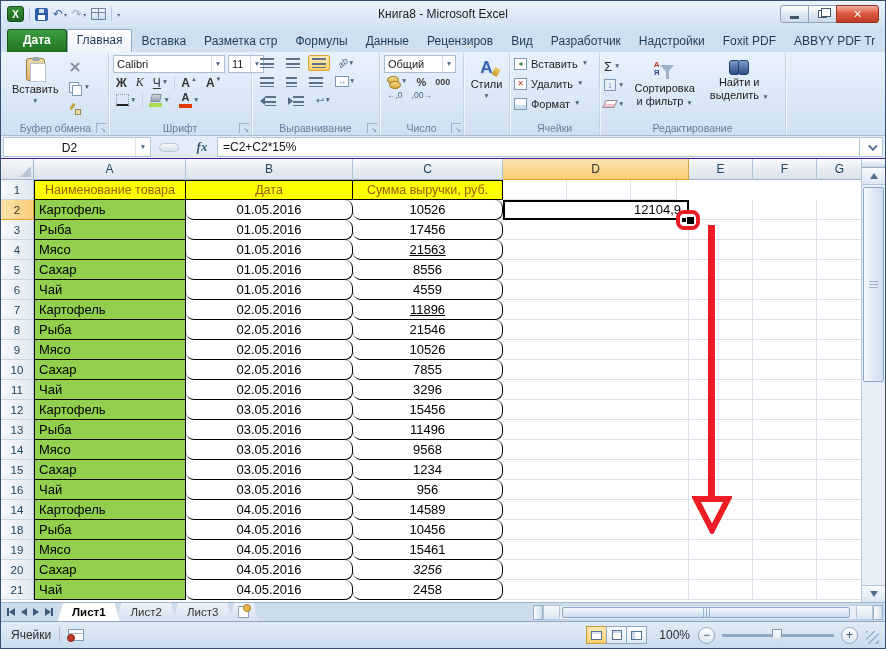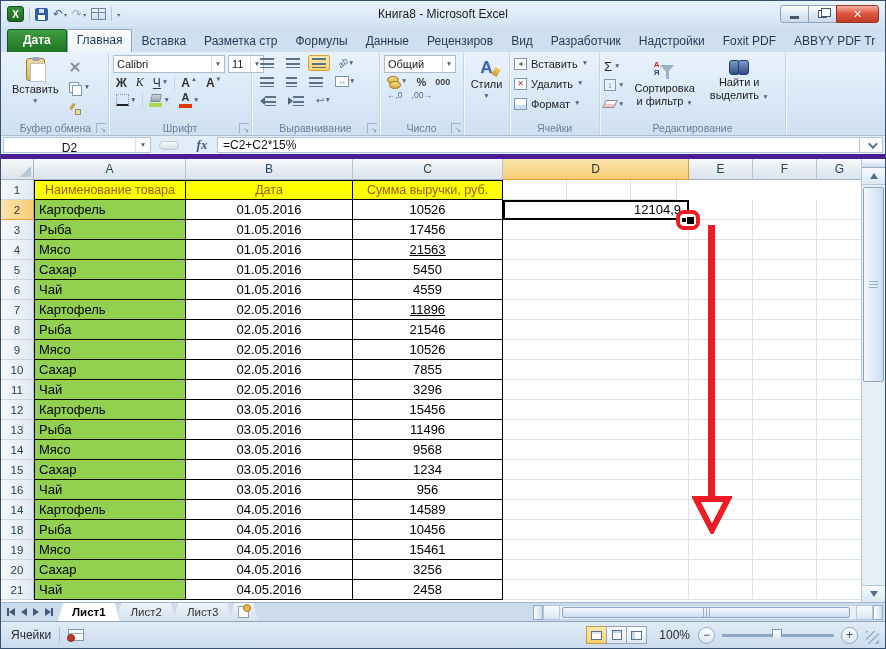--- a/index.html
+++ b/index.html
@@ -156,21 +156,21 @@
   .sort-az .a { color: #c0392b; } .sort-az .z { color: #2e4d87; }
   .funnel { width: 0; height: 0; border-left: 7px solid transparent; border-right: 7px solid transparent;
     border-top: 8px solid #9fb2c6; position: relative; }
   .funnel::after { content:""; position: absolute; left: -1px; top: -2px; width: 3px; height: 8px; background: #9fb2c6; }
   .ic-binoc { width: 22px; height: 16px; position: relative; }
   .ic-binoc::before, .ic-binoc::after { content:""; position: absolute; top: 2px; width: 9px; height: 13px;
     background: linear-gradient(#7d9cc9,#2e4d87); border-radius: 3px; border: 1px solid #243c6b; }
   .ic-binoc::before { left: 1px; } .ic-binoc::after { right: 1px; }
 
   
-  .fbar { height: 23px; flex: 0 0 23px; background: #e3edf7; border-bottom: 5px solid #4c1d95;
+  .fbar { height: 23px; flex: 0 0 23px; background: #e3edf7; border-bottom: 1px solid #4c1d95;
     display: flex; align-items: stretch; }
   .namebox { width: 148px; background: #fff; border: 1px solid #b3c6da; margin: 1px 0 1px 2px; display: flex; }
   .nb-val { flex: 1; text-align: center; font-size: 12px; color: #111; padding-top: 3px; }
   .nb-caret { width: 15px; border-left: 1px solid #dbe4ee; display: flex; align-items: center;
     justify-content: center; }
   .fb-mid { width: 36px; display: flex; align-items: center; justify-content: center; }
   .fb-pill { width: 20px; height: 9px; border-radius: 5px; background: linear-gradient(#f6f9fc,#d6e0ea);
     border: 1px solid #b9c8d9; }
   .fxbtn { width: 30px; display: flex; align-items: center; justify-content: center;
     font-family: "Liberation Serif", serif; font-style: italic; font-weight: bold; font-size: 13px; color: #3c5a7a; }
@@ -198,21 +198,21 @@
   .rh { width: 33px; display: flex; align-items: center; justify-content: center; font-size: 11.5px;
     color: #23465f; background: linear-gradient(90deg,#f6f8fa,#e2e9f1); border-right: 1px solid #aec3d7;
     border-bottom: 1px solid #c9d6e2; }
   .rh.sel { background: linear-gradient(90deg,#fbe3ad,#f8cd76); border-bottom: 1px solid #e0a63c;
     border-right: 1px solid #d8a23a; color: #333; }
   .cell { display: flex; align-items: center; font-size: 13px; color: #000; overflow: hidden;
     border-right: 1px solid #d9e1ea; border-bottom: 1px solid #d9e1ea; background: #fff; }
   .cell.tbl { border-right: 1px solid #000; border-bottom: 1px solid #000; }
   .cell.top1 { border-top: 1px solid #000; }
   .cell.left1 { border-left: 1px solid #000; }
-  .cell.ctr { justify-content: center; }
+  .cell.ctr { justify-content: center; border-radius: 8px; }
   .cell.grn { background: var(--green); padding-left: 4px; }
   .cell.ylw { background: var(--yellow); color: #9a5d00; justify-content: center; font-size: 12.5px; }
   .cell.dsel { justify-content: flex-end; padding-right: 7px; outline: 2px solid #000;
     outline-offset: -2px; position: relative; z-index: 2; }
 
   
   .annot { position: absolute; pointer-events: none; z-index: 5; }
   .arrow-line { left: 707px; top: 66px; width: 7px; height: 274px; background: var(--red); }
   .arrow-head { left: 691px; top: 337px; }
   .handle-ring { left: 675px; top: 51px; width: 24px; height: 20px; background: #fff;
@@ -626,21 +626,21 @@
           <div class="cell tbl ctr" style="width: 150px; text-decoration: underline;">21563</div>
           <div class="cell" style="width: 186px;"></div>
           <div class="cell" style="width: 64px;"></div>
           <div class="cell" style="width: 64px;"></div>
           <div class="cell" style="width: 46px;"></div>
         </div>
         <div class="grow">
           <div class="rh">5</div>
           <div class="cell tbl grn left1" style="width: 152px;">Сахар</div>
           <div class="cell tbl ctr" style="width: 167px;">01.05.2016</div>
-          <div class="cell tbl ctr" style="width: 150px;">5450</div>
+          <div class="cell tbl ctr" style="width: 150px;">8556</div>
           <div class="cell" style="width: 186px;"></div>
           <div class="cell" style="width: 64px;"></div>
           <div class="cell" style="width: 64px;"></div>
           <div class="cell" style="width: 46px;"></div>
         </div>
         <div class="grow">
           <div class="rh">6</div>
           <div class="cell tbl grn left1" style="width: 152px;">Чай</div>
           <div class="cell tbl ctr" style="width: 167px;">01.05.2016</div>
           <div class="cell tbl ctr" style="width: 150px;">4559</div>
@@ -776,21 +776,21 @@
           <div class="cell tbl ctr" style="width: 150px;">15461</div>
           <div class="cell" style="width: 186px;"></div>
           <div class="cell" style="width: 64px;"></div>
           <div class="cell" style="width: 64px;"></div>
           <div class="cell" style="width: 46px;"></div>
         </div>
         <div class="grow">
           <div class="rh">20</div>
           <div class="cell tbl grn left1" style="width: 152px;">Сахар</div>
           <div class="cell tbl ctr" style="width: 167px;">04.05.2016</div>
-          <div class="cell tbl ctr" style="width: 150px;">3256</div>
+          <div class="cell tbl ctr" style="width: 150px; font-style: italic;">3256</div>
           <div class="cell" style="width: 186px;"></div>
           <div class="cell" style="width: 64px;"></div>
           <div class="cell" style="width: 64px;"></div>
           <div class="cell" style="width: 46px;"></div>
         </div>
         <div class="grow">
           <div class="rh">21</div>
           <div class="cell tbl grn left1" style="width: 152px;">Чай</div>
           <div class="cell tbl ctr" style="width: 167px;">04.05.2016</div>
           <div class="cell tbl ctr" style="width: 150px;">2458</div>

